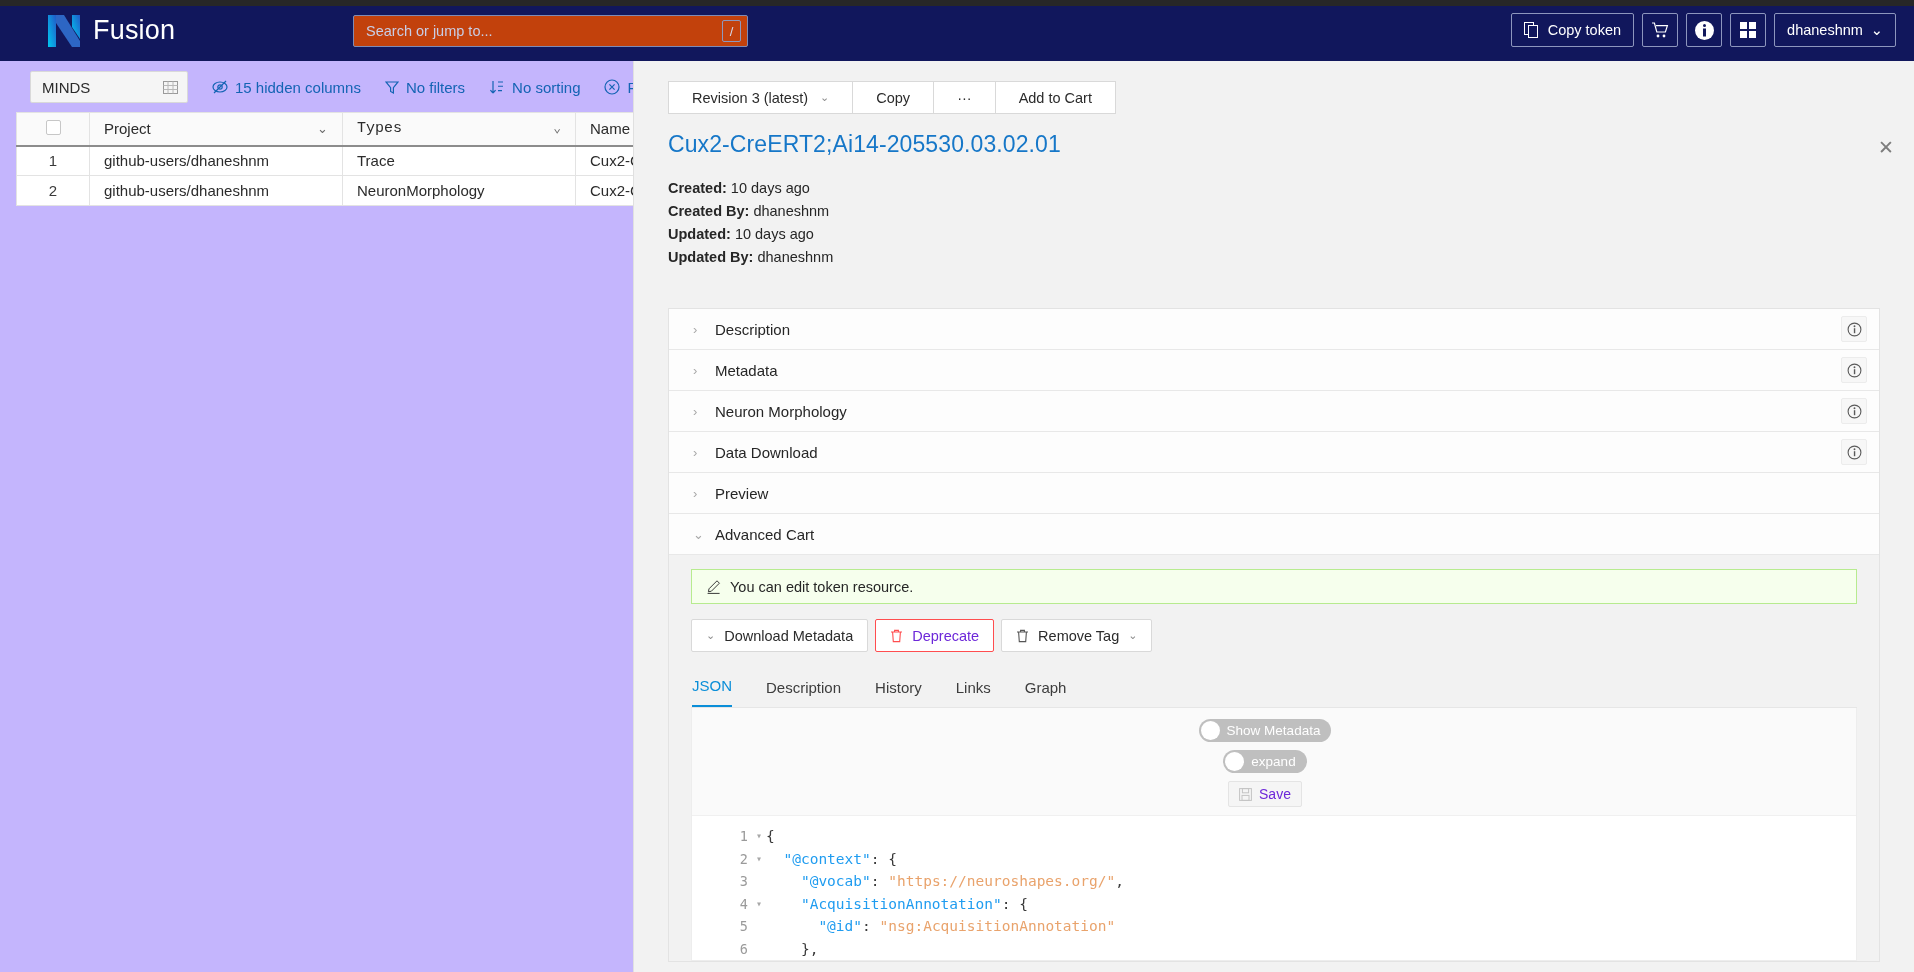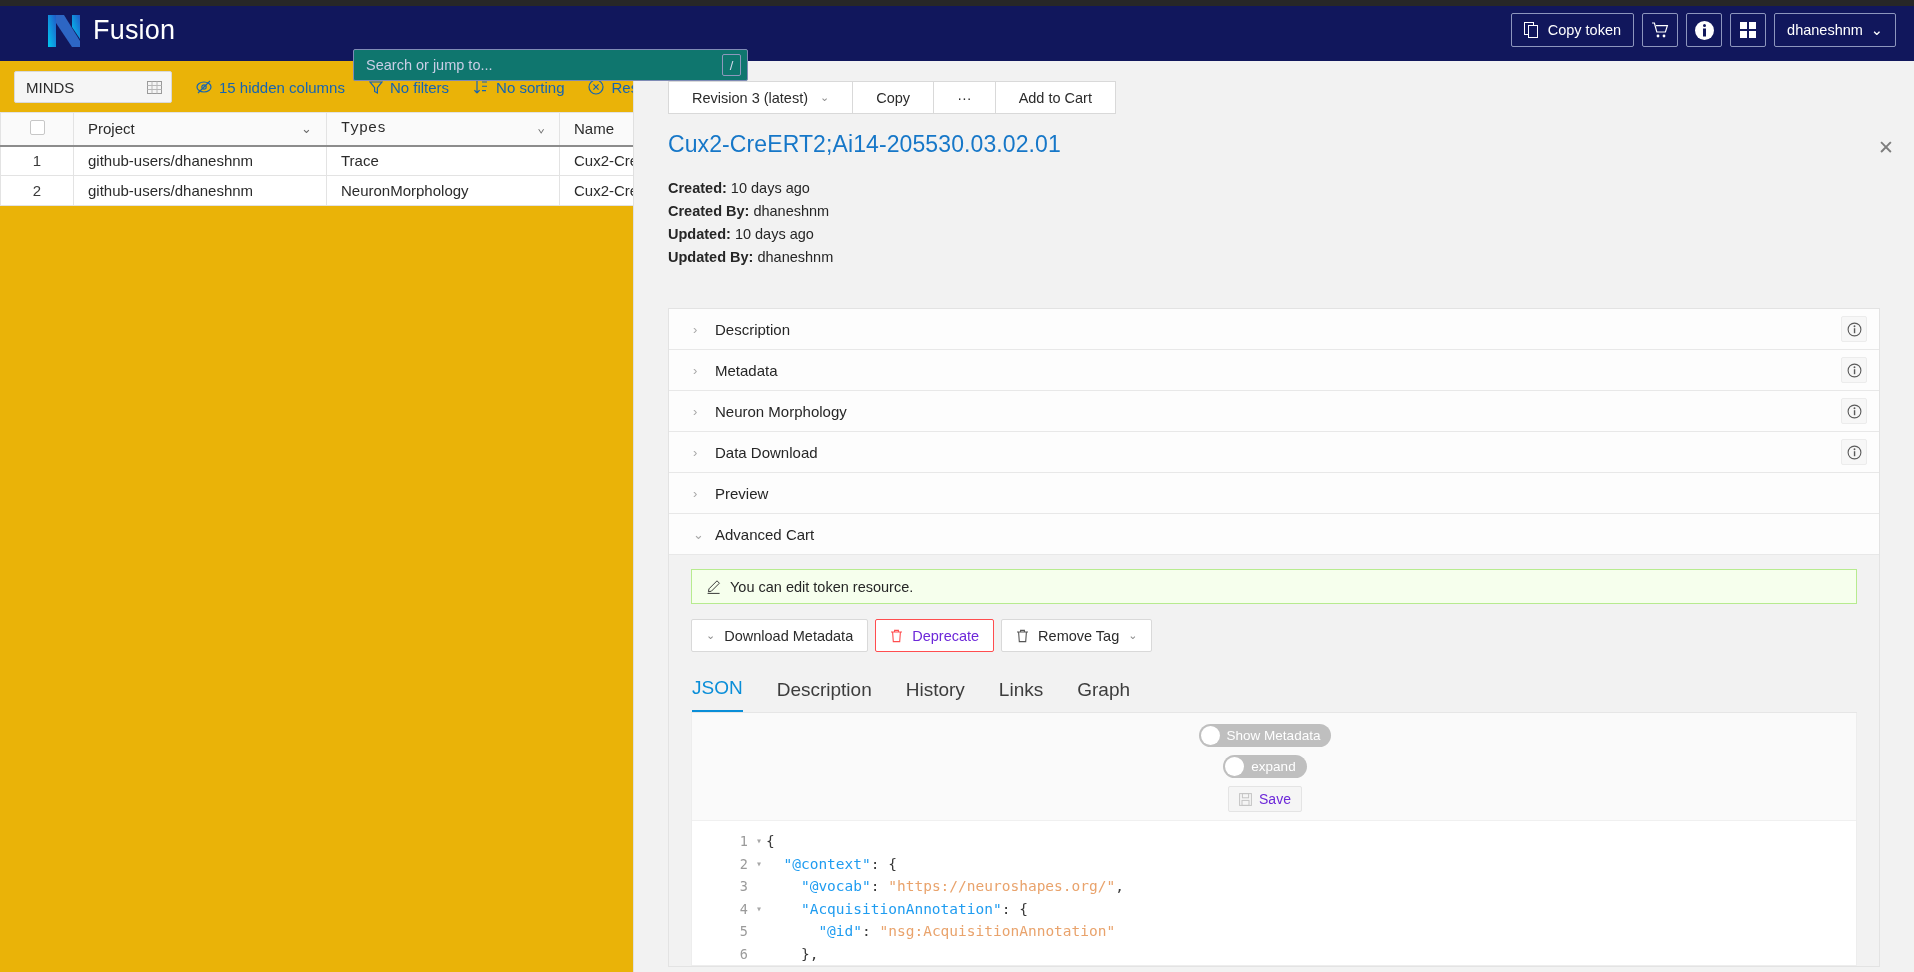--- a/index.html
+++ b/index.html
@@ -29,25 +29,24 @@
     background:#272727;
   }
   .brand { display: flex; align-items: center; gap: 11px; margin-left: 30px; }
   .logo-n { width: 34px; height: 36px; display:block; }
   .brand-title { color: #fff; font-size: 27px; letter-spacing: .2px; }
 
   .searchbox {
     position:absolute; left:353px; top:15px;
     width: 395px; height: 32px;
     border: 1px solid #7f8bb5;
-    background: #0f766e;
+    background: #c2410c;
     display: flex; align-items: center;
     padding: 0 6px 0 12px;
     border-radius: 2px;
-    margin-top: 34px;
   }
   .searchbox .ph { color: #c9cee6; font-size: 14.5px; flex: 1; }
   .slashkey {
     width: 19px; height: 22px; border: 1px solid #8e98bd;
     color: #d6daee; font-size: 13px;
     display: flex; align-items: center; justify-content: center;
     border-radius: 2px;
   }
 
   .topright { position: absolute; right: 18px; top: 13px; display: flex; align-items: center; gap: 8px; }
@@ -56,21 +55,22 @@
     color: #fff; font-size: 14.5px; font-family: inherit;
     display: flex; align-items: center; gap: 8px;
     padding: 0 12px; border-radius: 2px; cursor: pointer;
   }
   .tbtn.icon-only { width: 36px; padding: 0; justify-content: center; }
   .tbtn svg { display:block; }
 
   
   .leftpane {
     position: absolute; left: 0; top: 61px; width: 780px; bottom: 0;
-    background: #eab308;
+    background: #c4b5fd;
+    padding-left: 16px;
   }
   .tabletools {
     display: flex; align-items: center;
     padding: 10px 14px 9px 14px;
     gap: 0;
   }
   .minds-select {
     width: 158px; height: 32px; border: 1px solid #d9d9d9; background: #f5f5f5;
     display: flex; align-items: center; justify-content: space-between;
     padding: 0 9px 0 11px; font-size: 15px; color: #2b2b2b; border-radius: 2px;
@@ -168,21 +168,21 @@
     height: 33px; border: 1px solid #d9d9d9; background: #fff;
     font-size: 14.5px; font-family: inherit; color: #2b2b2b;
     display: flex; align-items: center; gap: 9px; padding: 0 14px; cursor: pointer;
     border-radius: 2px;
   }
   .abtn.danger { border-color: #ff4d4f; color: #6d28d9; }
   .abtn .cv { color: #8c8c8c; font-size: 11px; }
 
   .tabs { display: flex; align-items: flex-end; gap: 34px; margin: 21px 0 0 0;
           border-bottom: 1px solid #e6e6e6; padding: 0 0 0 1px; }
-  .tab { font-size: 19px; color: #3d3d3d; padding: 4px 0 11px 0; cursor: pointer; }
+  .tab { font-size: 15px; color: #3d3d3d; padding: 4px 0 11px 0; cursor: pointer; }
   .tab.active { color: #0a8ed8; border-bottom: 2px solid #0a8ed8; font-weight: normal; }
 
   .jsonpanel { background: #fafafa; border: 1px solid #ededed; border-top: none; margin-top: 0; }
   .json-toolbar { display: flex; align-items: center; justify-content: flex-end; gap: 8px; padding: 11px 18px 8px 0; flex-direction: column; }
   .toggle {
     display: flex; align-items: center; gap: 7px;
     background: #bfbfbf; color: #fff; border-radius: 12px; height: 23px;
     padding: 0 11px 0 2px; font-size: 13.5px; cursor: pointer;
   }
   .toggle .knob { width: 19px; height: 19px; border-radius: 50%; background: #fff; display:block; }

